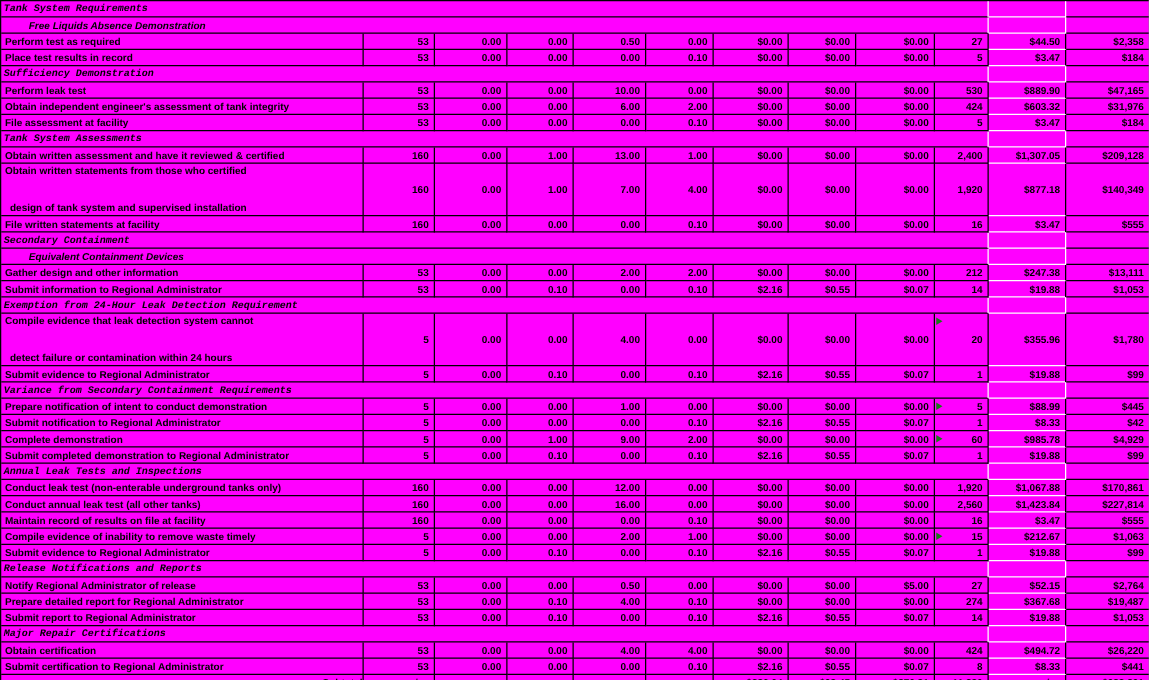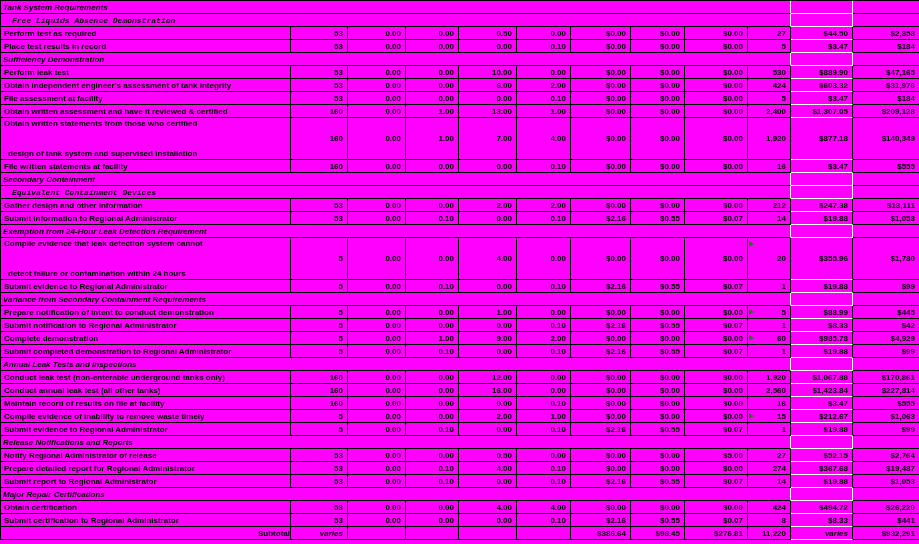--- a/index.html
+++ b/index.html
@@ -5,22 +5,22 @@
   html,body{margin:0;padding:0;background:#fff;}
   .sheet{width:919px;height:544px;overflow:hidden;background:#FF00FF;}
   table{border-collapse:separate;border-spacing:0;table-layout:fixed;width:919px;
         background:#FF00FF;border-top:1px solid #000;border-left:1px solid #000;
         font-family:"Liberation Sans",sans-serif;font-size:8px;font-weight:bold;color:#000;}
   td{border-right:1px solid #000;border-bottom:1px solid #000;padding:0 3px;height:13px;
      box-sizing:border-box;overflow:hidden;white-space:nowrap;vertical-align:middle;line-height:11px;}
   tr.double td{height:25px;}
   td.num{text-align:right;padding-right:4px;position:relative;}
   td.lab{}
-  td.h1{font-style:italic;padding-left:2px;}
-  td.h2{font-style:italic;padding-left:11px;font-family:Liberation Mono, monospace;}
+  td.h1{font-style:italic;padding-left:2px;font-family:Liberation Mono, monospace;}
+  td.h2{font-style:italic;padding-left:22px;}
   td.subl{text-align:right;padding-right:0;}
   td.it{font-style:italic;}
   td.c10{border-bottom-color:#fff;}
   td.hband{border-right-color:#fff;}
   td.hwhite{border-right-color:#fff;border-bottom-color:#fff;}
   .l2{padding-left:4px;margin-top:19px;}
   .flag{position:absolute;left:1px;top:3px;width:0;height:0;
         border-top:3px solid transparent;border-bottom:3px solid transparent;
         border-left:5px solid #1a7a1a;display:inline-block;}
 </style>
@@ -123,20 +123,25 @@
           <td class="num c4">0.00</td>
           <td class="num c5">0.10</td>
           <td class="num c6">$0.00</td>
           <td class="num c7">$0.00</td>
           <td class="num c8">$0.00</td>
           <td class="num c9">5</td>
           <td class="num c10">$3.47</td>
           <td class="num c11">$184</td>
         </tr>
         <tr>
+          <td class="lab hband h1" colspan="10">Tank System Assessments</td>
+          <td class="c10 hwhite"></td>
+          <td class="c11"></td>
+        </tr>
+        <tr>
           <td class="lab">Obtain written assessment and have it reviewed &amp; certified</td>
           <td class="num c1">160</td>
           <td class="num c2">0.00</td>
           <td class="num c3">1.00</td>
           <td class="num c4">13.00</td>
           <td class="num c5">1.00</td>
           <td class="num c6">$0.00</td>
           <td class="num c7">$0.00</td>
           <td class="num c8">$0.00</td>
           <td class="num c9">2,400</td>

